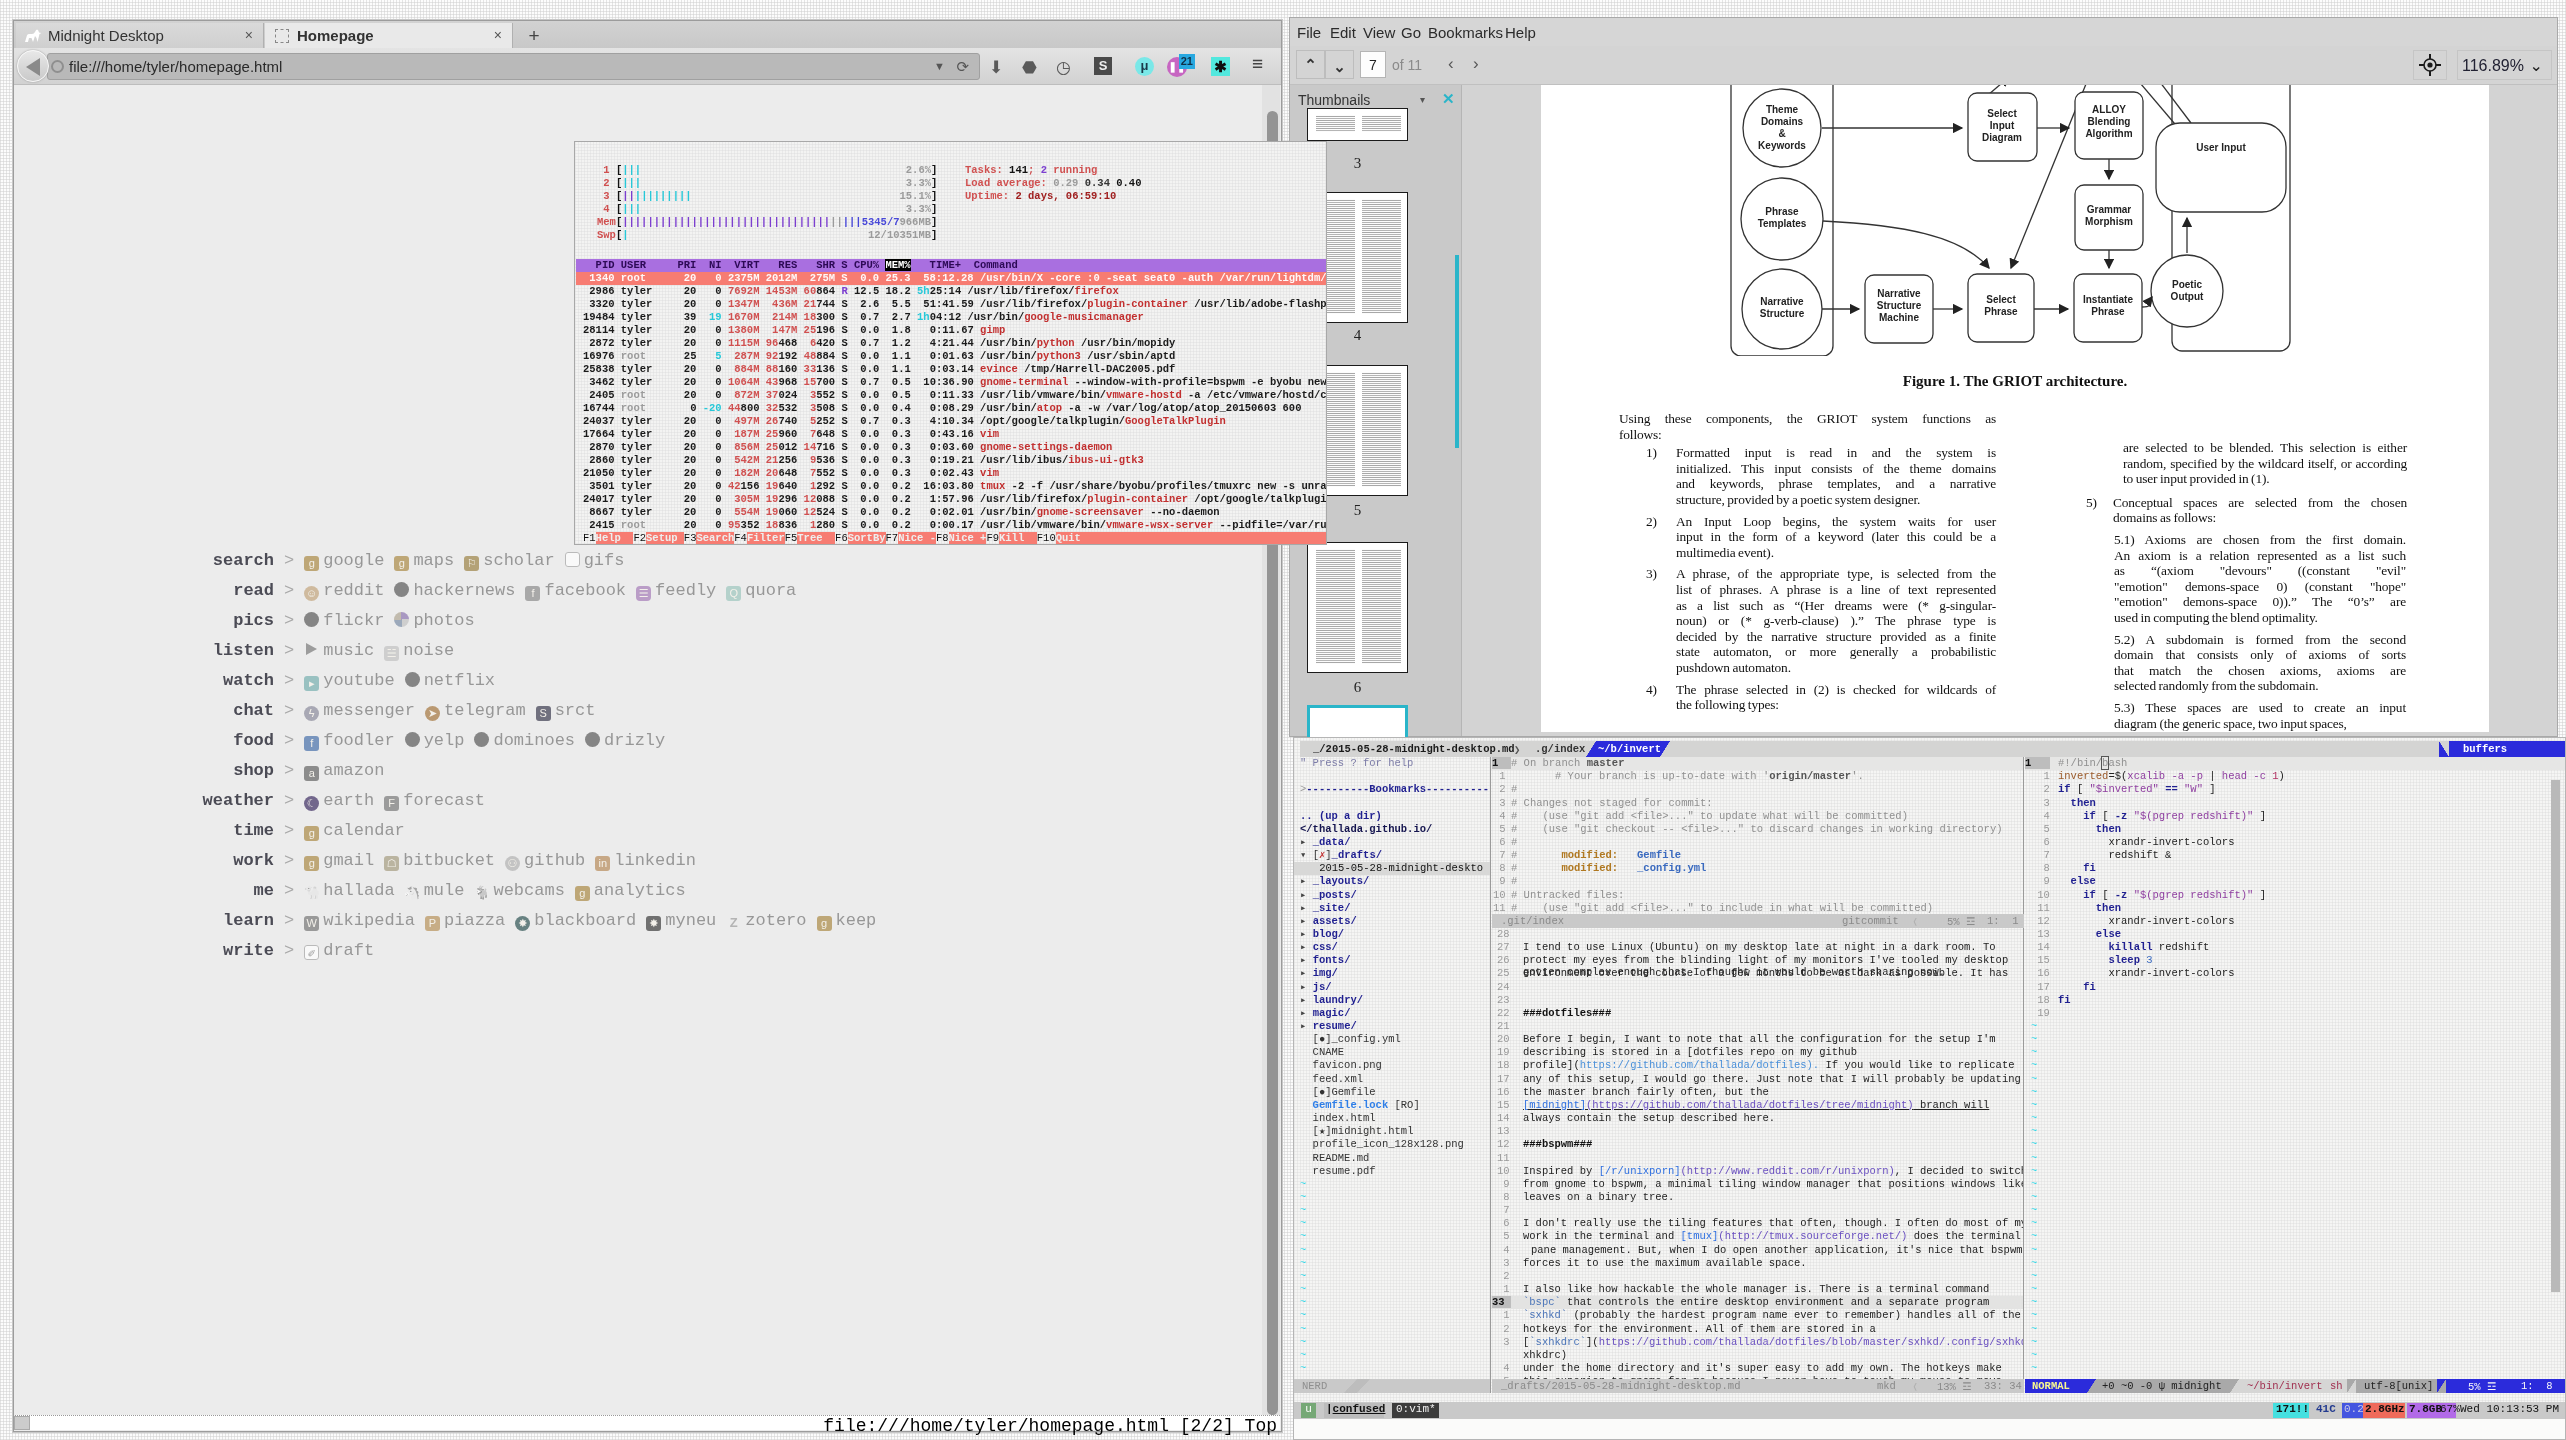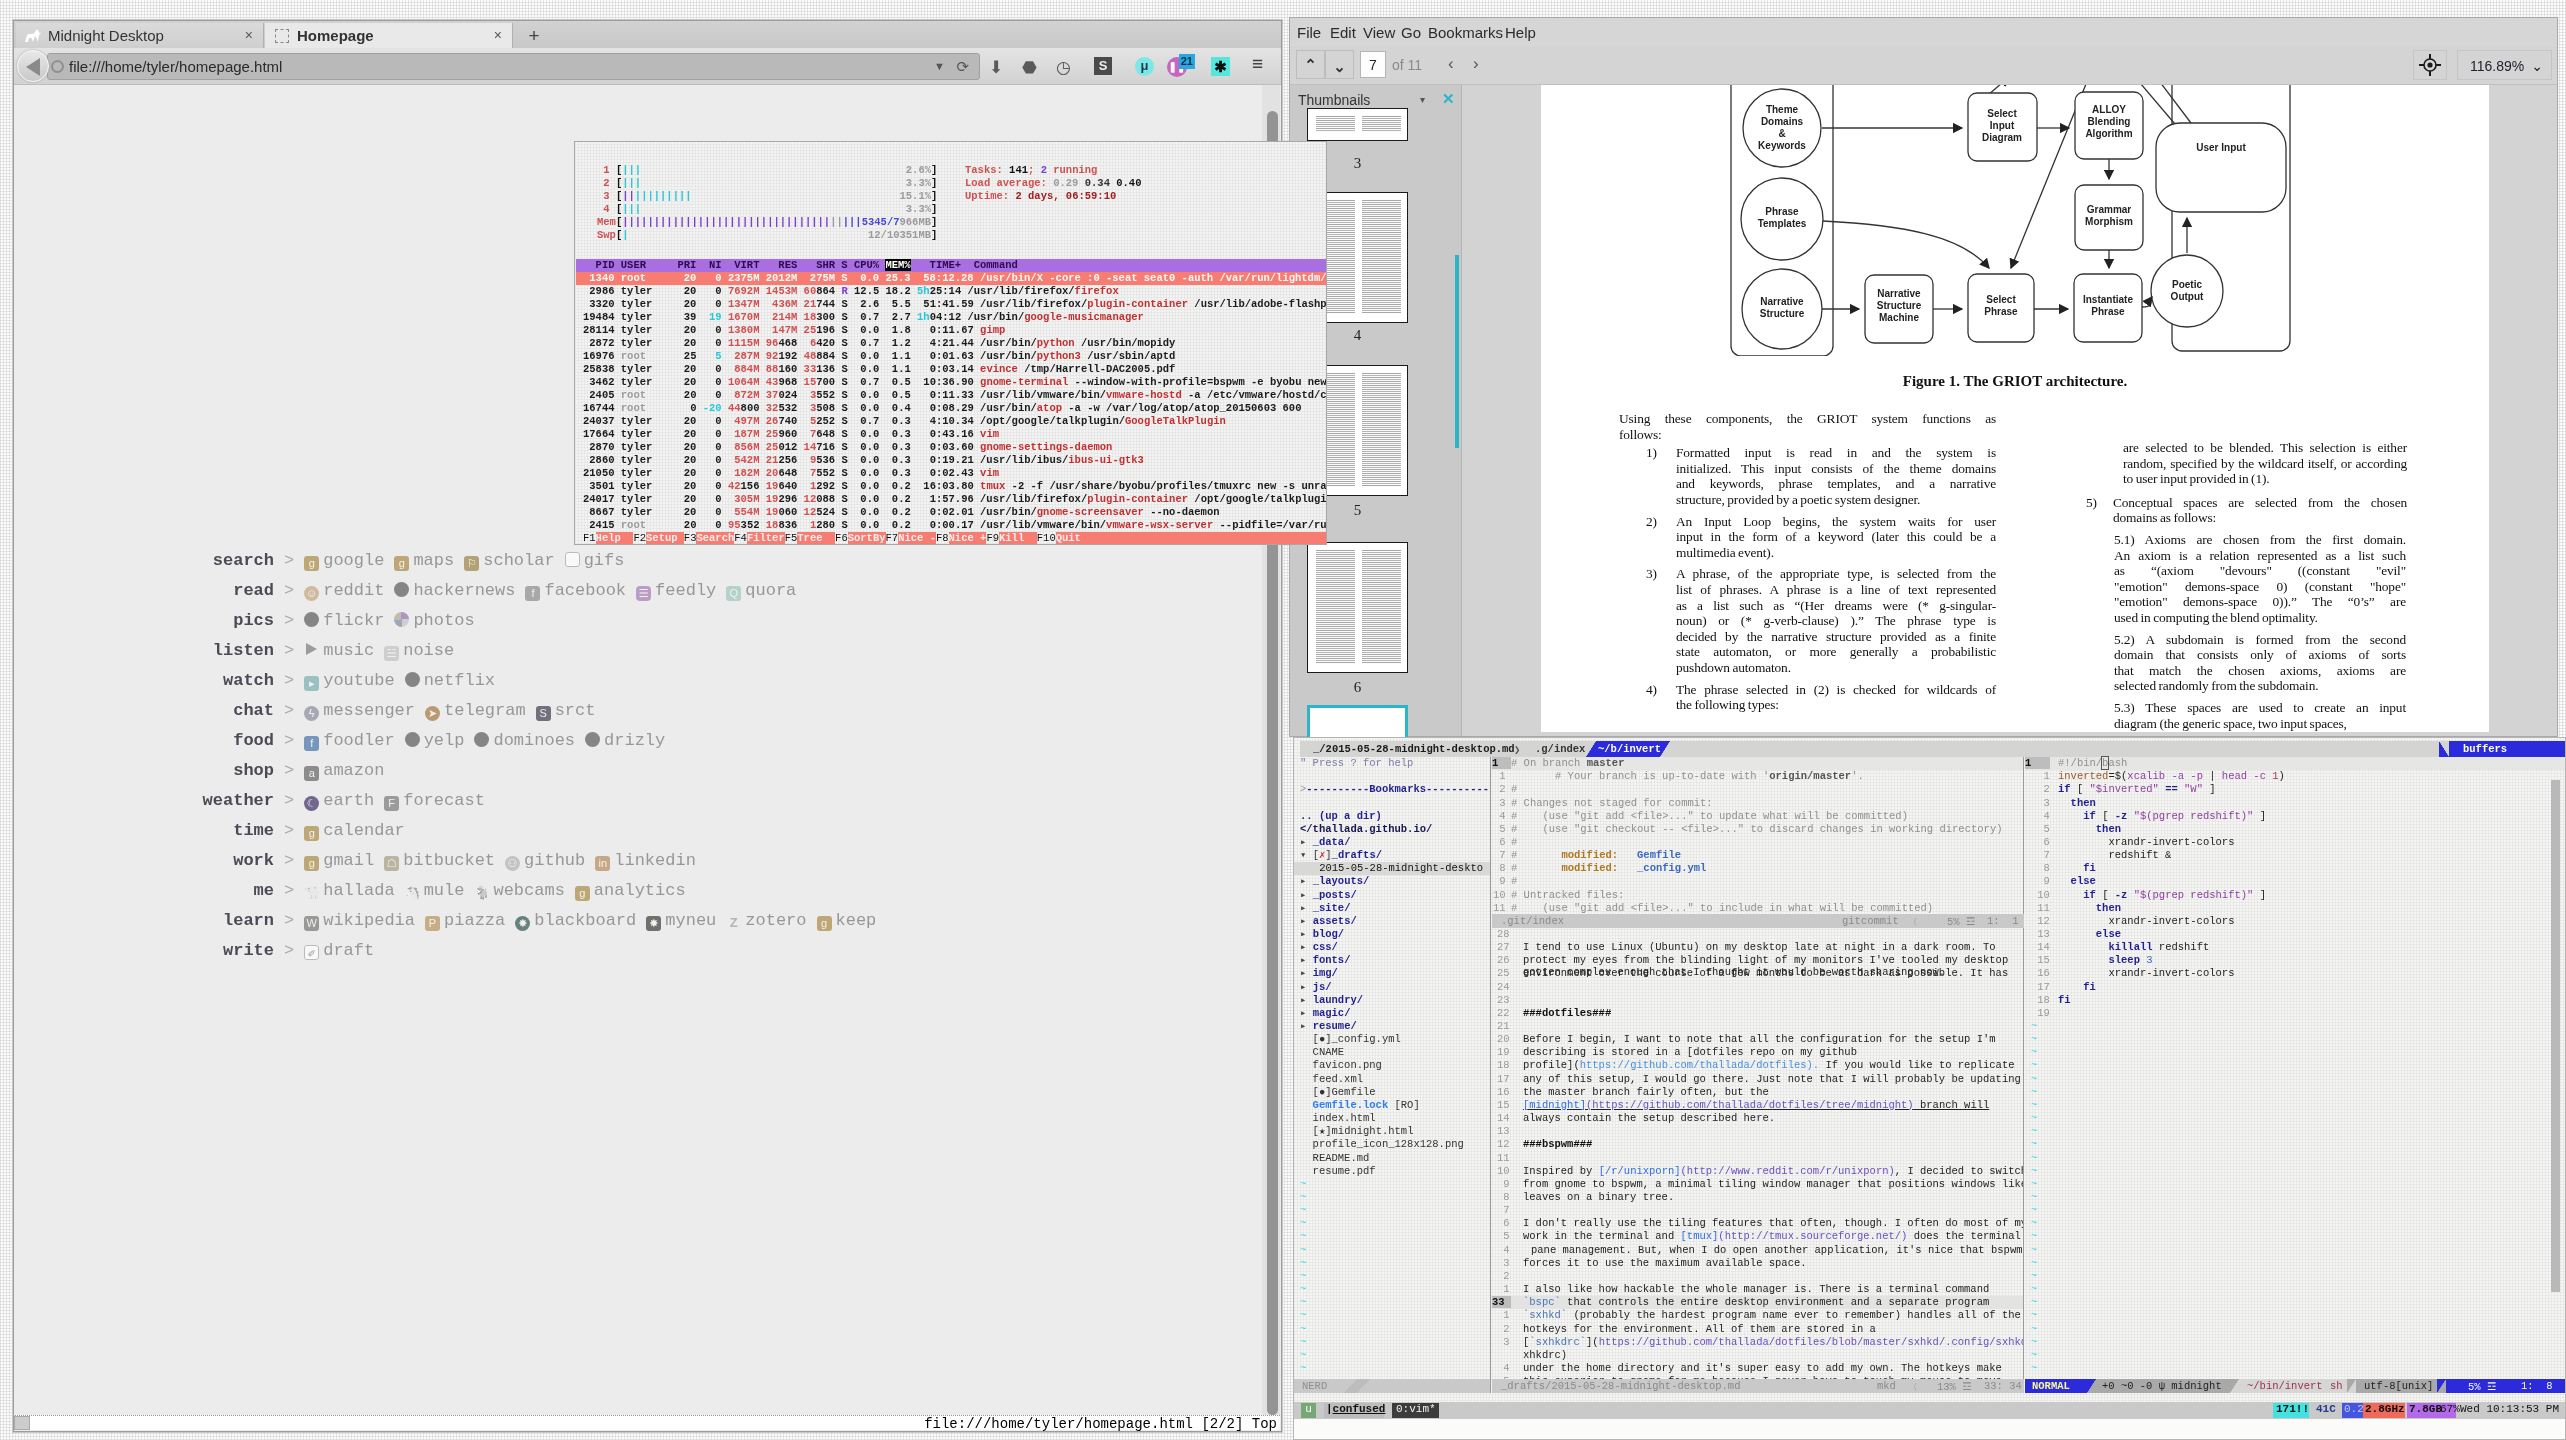--- a/index.html
+++ b/index.html
@@ -17,21 +17,21 @@
 #ffnav{position:absolute;left:0;top:27px;width:100%;height:37px;background:linear-gradient(#e4e4e4,#d2d2d2);border-bottom:1px solid #bdbdbd}
 #backbtn{position:absolute;left:3px;top:2px;width:32px;height:32px;border-radius:50%;background:linear-gradient(#e8e8e8,#c9c9c9);border:1px solid #f8f8f8;box-shadow:0 0 2px #999;z-index:3}
 #backbtn:after{content:"";position:absolute;left:8px;top:7px;border-right:14px solid #8a8a8a;border-top:9px solid transparent;border-bottom:9px solid transparent}
 #urlbar{position:absolute;left:33px;top:5px;width:933px;height:27px;background:#b9b9b9;border:1px solid #a0a0a0;border-radius:3px}
 #urltxt{position:absolute;left:21px;top:4px;font-size:15px;color:#2a2a2a}
 #urlcirc{position:absolute;left:3px;top:6px;width:13px;height:13px;border-radius:50%;border:2px solid #8f8f8f}
 .navico{position:absolute;top:9px;color:#5a5a5a;font-size:17px}
 #ffcontent{position:absolute;left:1px;top:64px;right:19px;bottom:16px;background:#ececec;overflow:hidden}
 #ffscroll{position:absolute;top:64px;right:1px;width:18px;bottom:16px;background:#e2e2e2}
 #ffthumb{position:absolute;right:2px;top:26px;width:11px;height:1304px;border-radius:6px;background:#949494}
-#ffstatus{position:absolute;left:1px;right:1px;bottom:1px;height:15px;background:#fff;border-top:1px dotted #999;font-family:"Liberation Mono",monospace;font-size:14px;color:#000;text-align:right}
+#ffstatus{position:absolute;left:1px;right:1px;bottom:1px;height:15px;background:#fff;border-top:1px dotted #999;font-family:"Liberation Mono",monospace;font-size:18px;color:#000;text-align:right}
 #ffcorner{position:absolute;left:0;bottom:1px;width:16px;height:14px;background:#ccc;border:1px solid #aaa}
 .hrow{position:absolute;height:22px;font-family:"Liberation Mono",monospace;font-size:17px;white-space:nowrap}
 .hcat{position:absolute;left:0;width:259px;text-align:right;color:#4b4b55;font-weight:bold}
 .hlinks{position:absolute;left:269px;color:#979797}
 .hgt{color:#a8a8a8}
 .ic{display:inline-block;width:15px;height:15px;border-radius:3px;vertical-align:-2px;margin:0 4px 0 10px;text-align:center;font-size:11px;line-height:15px;font-family:"Liberation Sans",sans-serif;color:#f5f2ea;opacity:.82}
 .ic.c{border-radius:50%}
 
 #htop{position:absolute;left:574px;top:141px;width:753px;height:404px;background:#f3f3f2;border:1px solid #a8a8a8;
 background-image:linear-gradient(0deg,rgba(215,215,215,.35) 1px,transparent 1px),linear-gradient(90deg,rgba(215,215,215,.35) 1px,transparent 1px);background-size:3px 3px;
@@ -183,21 +183,21 @@
  <span style="position:absolute;left:1123px;top:4px;width:34px;height:30px;border:1px solid #c5c5c5">
         <svg width="22" height="22" viewBox="0 0 22 22" style="position:absolute;left:5px;top:3px">
           <circle cx="11" cy="11" r="6" fill="none" stroke="#1a1a1a" stroke-width="1.6"></circle>
           <circle cx="11" cy="11" r="2.6" fill="#1a1a1a"></circle>
           <line x1="11" y1="0" x2="11" y2="5" stroke="#1a1a1a" stroke-width="2"></line>
           <line x1="11" y1="17" x2="11" y2="22" stroke="#1a1a1a" stroke-width="2"></line>
           <line x1="0" y1="11" x2="5" y2="11" stroke="#1a1a1a" stroke-width="2"></line>
           <line x1="17" y1="11" x2="22" y2="11" stroke="#1a1a1a" stroke-width="2"></line>
         </svg>
       </span>
- <span style="position:absolute;left:1167px;top:4px;width:95px;height:30px;border:1px solid #c5c5c5;font-size:14px;color:#223;line-height:30px;padding-left:12px">116.89% <span style="float:right;margin-right:8px;color:#222">⌄</span></span>
+ <span style="position:absolute;left:1167px;top:4px;width:95px;height:30px;border:1px solid #c5c5c5;font-size:16px;color:#223;line-height:30px;padding-left:4px">116.89% <span style="float:right;margin-right:8px;color:#222">⌄</span></span>
 </div>
 <div id="pdfside">
  <span style="position:absolute;left:8px;top:7px;font-size:14px;color:#333">Thumbnails</span>
  <span style="position:absolute;left:130px;top:9px;font-size:10px;color:#555">▾</span>
  <span style="position:absolute;left:152px;top:5px;font-size:15px;color:#2ab5c9;font-weight:bold">✕</span>
  <div style="position:absolute;left:0;top:27px;right:0;bottom:0">
         <div class="thumb" style="top:-4px;height:33px">
           <div class="fakelines" style="left:8px;right:52px;top:6px;bottom:8px"></div>
           <div class="fakelines" style="left:54px;right:6px;top:6px;bottom:8px"></div>
         </div>

